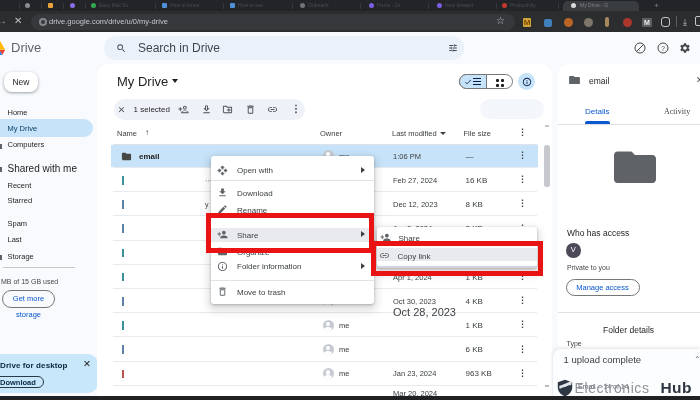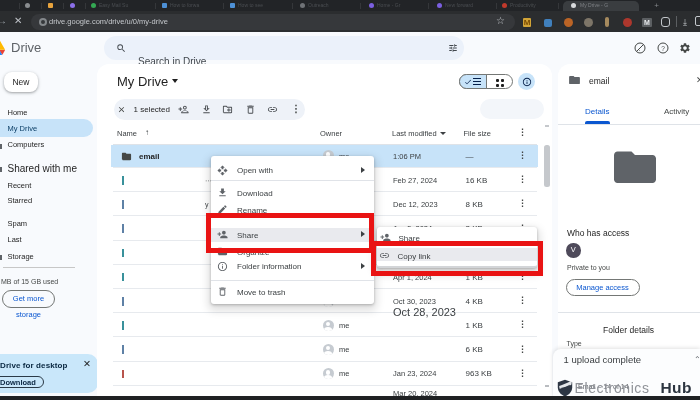--- a/index.html
+++ b/index.html
@@ -75,21 +75,21 @@
   <path fill="#00832d" d="M43.65 25L57.4 1.2C56.05.4 54.5 0 52.9 0H34.4c-1.6 0-3.15.45-4.5 1.2z"></path>
   <path fill="#2684fc" d="M59.8 53H27.5L13.75 76.8c1.35.8 2.9 1.2 4.5 1.2h50.8c1.6 0 3.15-.45 4.5-1.2z"></path>
   <path fill="#ffba00" d="M73.4 26.5l-12.7-22c-.8-1.4-1.95-2.5-3.3-3.3L43.65 25 59.8 53h27.45c0-1.55-.4-3.1-1.2-4.5z"></path>
 </svg>
 <div class="abs" style="left:11px;top:40px;color:#5f6368;font-size:13px;line-height:15px;">Drive</div>
 
 <div class="abs" style="left:104px;top:36px;width:360px;height:24px;background:#ebf1fa;border-radius:12px;"></div>
 <svg class="abs" style="left:116px;top:42.5px;" width="10.5" height="10.5" viewBox="0 0 24 24">
     <path fill="#41474d" d="M15.5 14h-.79l-.28-.27A6.47 6.47 0 0016 9.5 6.5 6.5 0 109.5 16c1.61 0 3.09-.59 4.23-1.57l.27.28v.79l5 4.99L20.49 19l-4.99-5zm-6 0A4.5 4.5 0 119.5 5a4.5 4.5 0 010 9z"></path>
   </svg>
-<div class="abs" style="left:138px;top:57px;color:#41474d;font-size:10px;line-height:10px;">Search in Drive</div>
+<div class="abs" style="left:138px;top:43px;color:#41474d;font-size:12px;line-height:10px;">Search in Drive</div>
 <svg class="abs" style="left:447.5px;top:43px;" width="10" height="10" viewBox="0 0 24 24">
     <path fill="#41474d" d="M3 17v2h6v-2H3zM3 5v2h10V5H3zm10 16v-2h8v-2h-8v-2h-2v6h2zM7 9v2H3v2h4v2h2V9H7zm14 4v-2H11v2h10zm-6-4h2V7h4V5h-4V3h-2v6z"></path>
   </svg>
 
 <svg class="abs" style="left:634px;top:42px;" width="12" height="12" viewBox="0 0 24 24">
     <g fill="none" stroke="#444746" stroke-width="2">
       <circle cx="12" cy="12" r="10"></circle>
       <path d="M5 19L19 5"></path>
       <path d="M8 14l3 3"></path>
     </g>
@@ -300,21 +300,21 @@
 <div class="abs" style="left:545px;top:125px;width:4px;height:2px;background:#c5c8cc;"></div>
 <div class="abs" style="left:544.5px;top:384.5px;width:4px;height:2px;background:#b9bcc0;"></div>
 
 <div class="abs" style="left:558px;top:64px;width:142px;height:333px;background:#fff;border-radius:12px 0 0 0;"></div>
 <svg class="abs" style="left:569px;top:76px;" width="11" height="9" viewBox="0 0 24 20">
     <path fill="#5f6368" d="M10 0H2C.9 0 .01.9.01 2L0 16c0 1.1.9 2 2 2h20c1.1 0 2-.9 2-2V4c0-1.1-.9-2-2-2h-10l-2-2z"></path>
   </svg>
 <div class="abs" style="left:589px;top:76.5px;color:#1f1f1f;font-size:8.5px;line-height:9px;">email</div>
 <div class="abs" style="left:696px;top:75px;color:#444746;font-size:9px;line-height:10px;">✕</div>
 <div class="abs" style="left:585px;top:106.5px;color:#0b57d0;font-size:8px;line-height:10px;">Details</div>
-<div class="abs" style="left:664px;top:106.5px;color:#444746;font-size:8px;line-height:10px;">Activity</div>
+<div class="abs" style="left:664px;top:106.5px;color:#444746;font-size:8px;line-height:10px;font-family:Liberation Serif, serif;">Activity</div>
 <div class="abs" style="left:585px;top:121px;width:25px;height:3px;background:#0b57d0;border-radius:2px 2px 0 0;"></div>
 <div class="abs" style="left:558px;top:123.5px;width:142px;height:1px;background:#dfe3e8;"></div>
 
 <svg class="abs" style="left:613.5px;top:150.5px;" width="42" height="36" viewBox="0 0 24 20">
     <path fill="#5f6368" d="M10 0H2C.9 0 .01.9.01 2L0 16c0 1.1.9 2 2 2h20c1.1 0 2-.9 2-2V4c0-1.1-.9-2-2-2h-10l-2-2z"></path>
   </svg>
 <div class="abs" style="left:567px;top:228px;color:#1f1f1f;font-size:8.5px;line-height:10px;">Who has access</div>
 <div class="abs" style="left:566px;top:243px;width:14.5px;height:14.5px;border-radius:50%;background:#4e4a5a;color:#fff;font-size:7.5px;line-height:14.5px;text-align:center;">V</div>
 <div class="abs" style="left:567px;top:263px;color:#444746;font-size:7px;line-height:9px;">Private to you</div>
 <div class="abs" style="left:565.5px;top:278.5px;width:74px;height:17.5px;border:1px solid #747775;border-radius:10px;box-sizing:border-box;text-align:center;color:#0b57d0;font-size:7.5px;line-height:15.5px;">Manage access</div>

